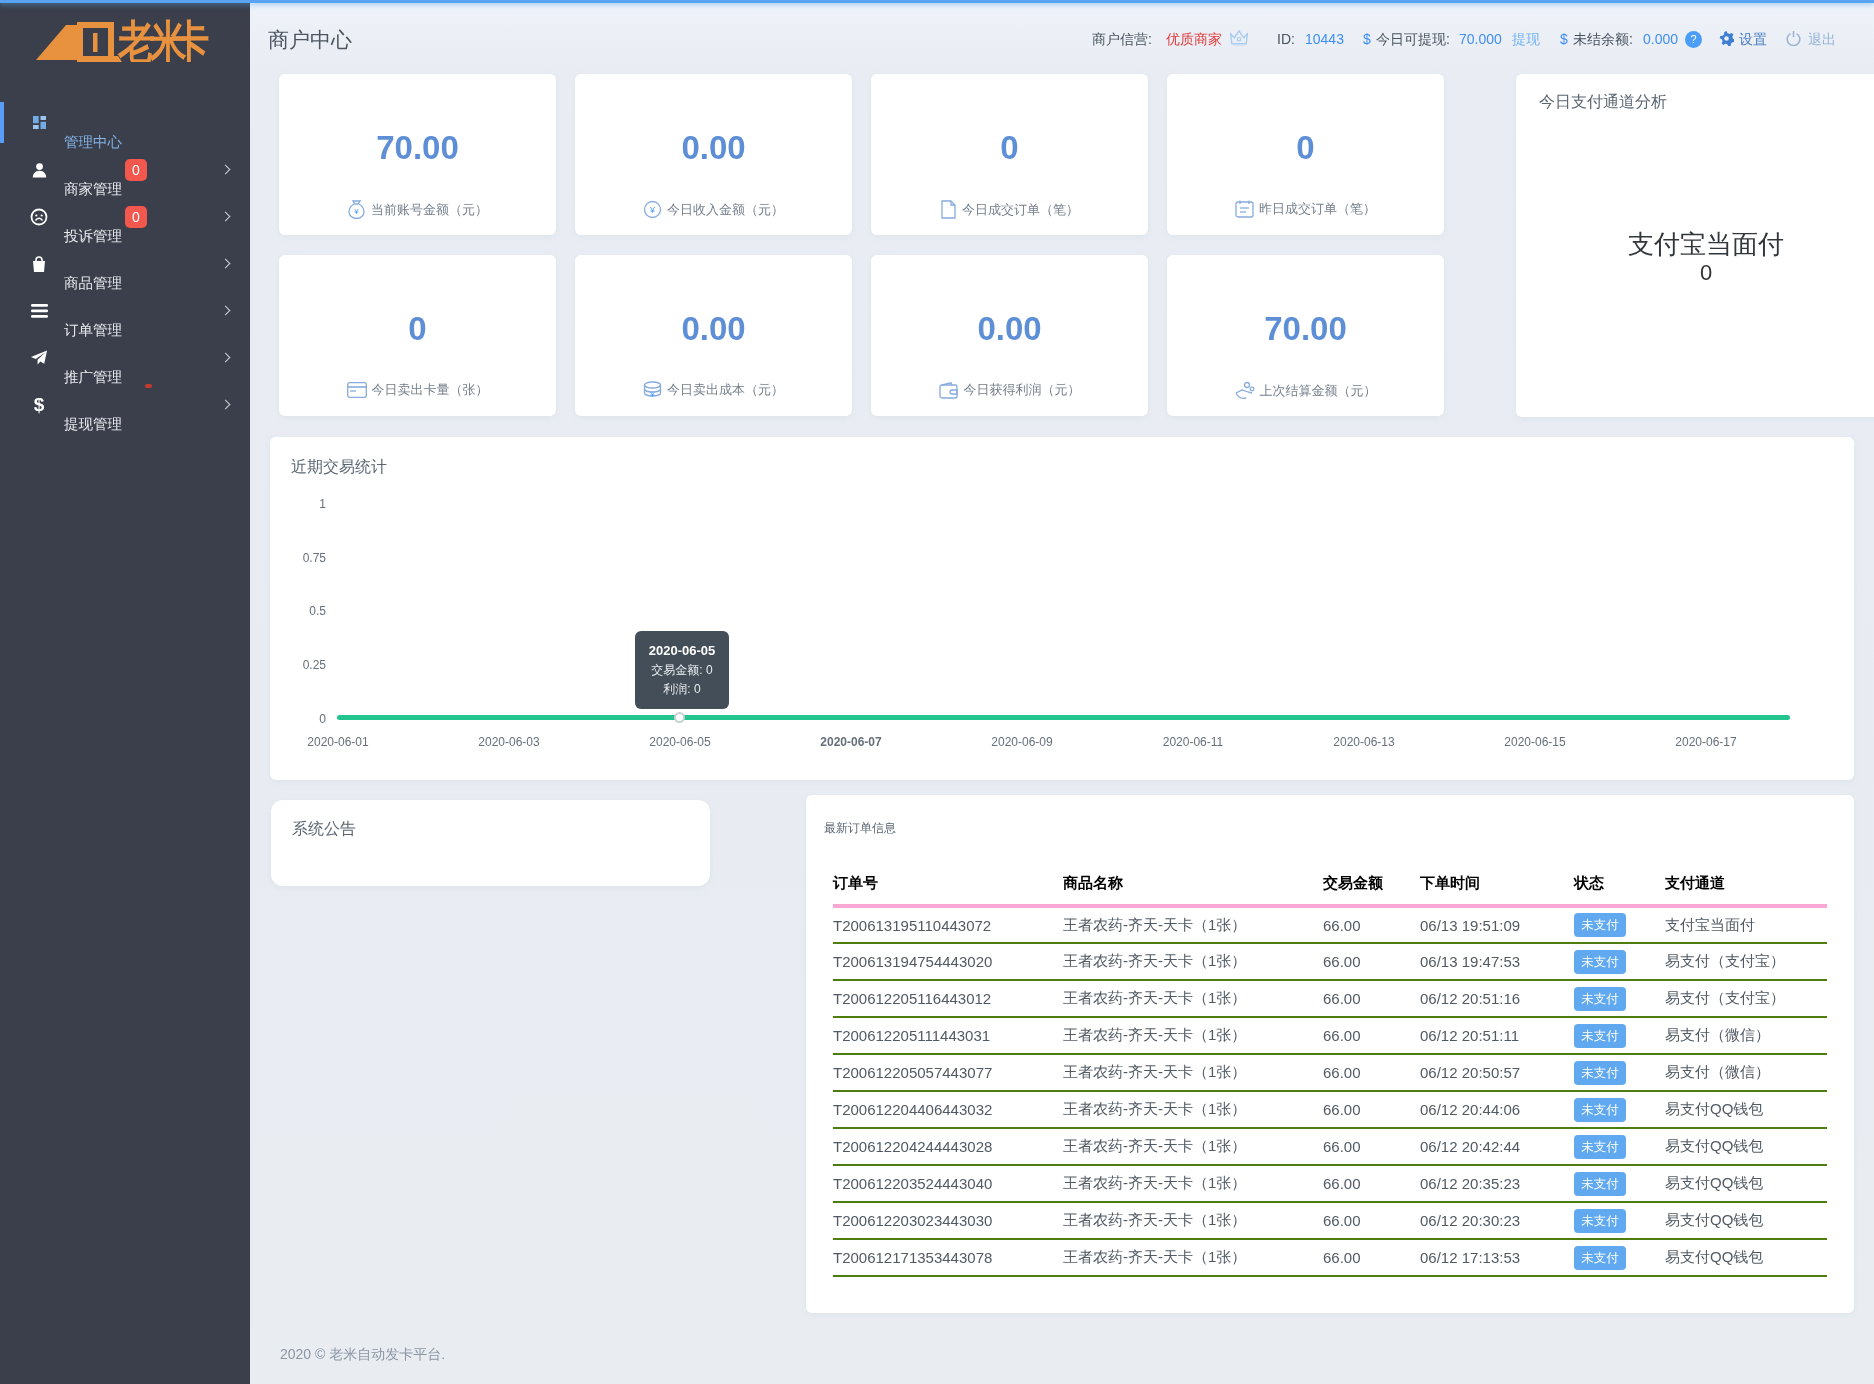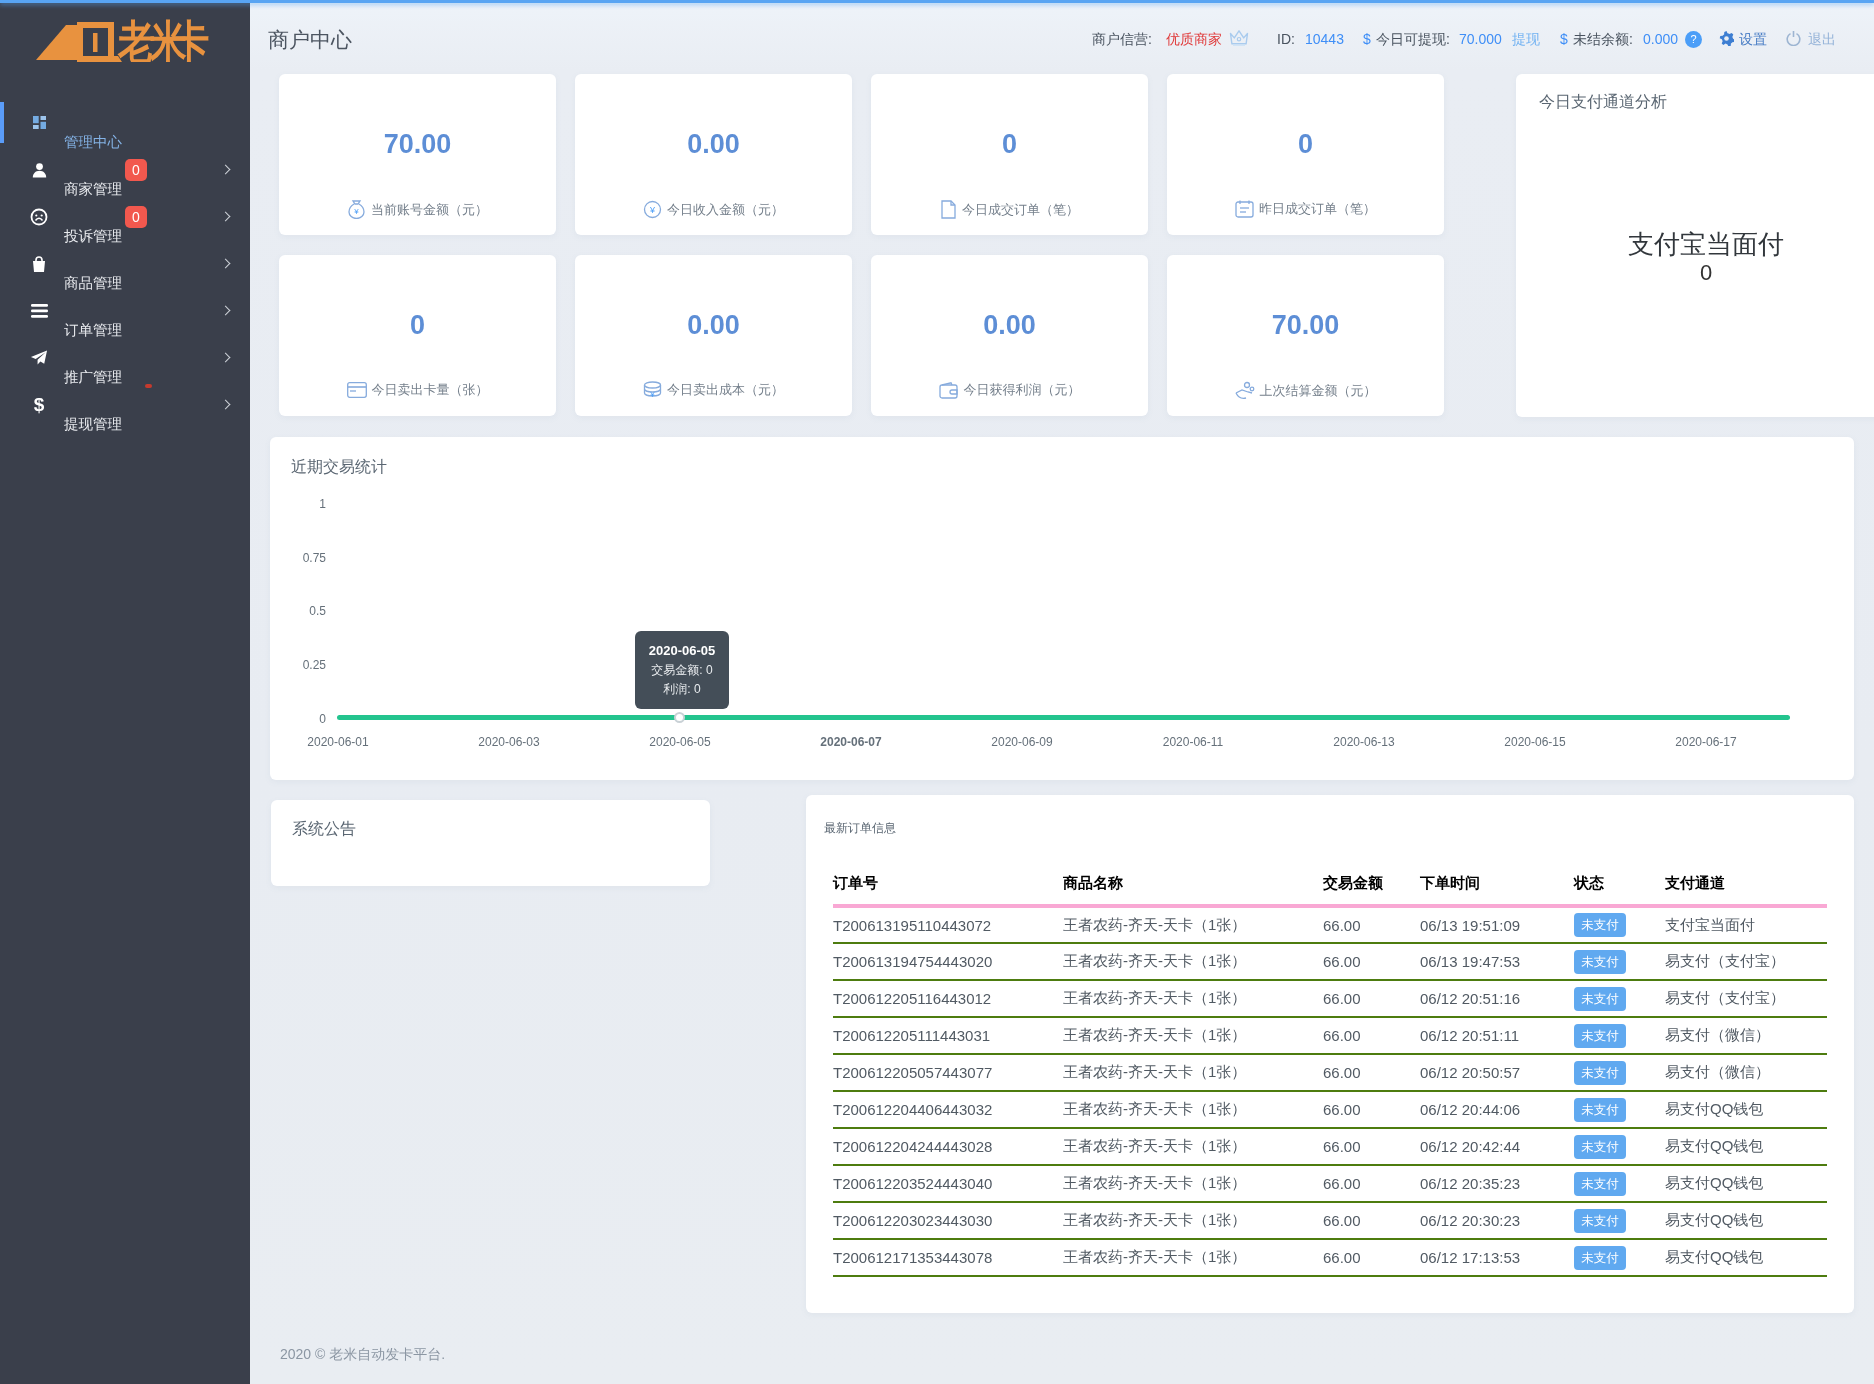--- a/index.html
+++ b/index.html
@@ -28,39 +28,39 @@
 
 .ptitle { position:absolute; left:268px; top:26px; font-size:21px; color:#4c5561; z-index:5; }
 .hright { position:absolute; top:0; left:0; width:1874px; height:60px; font-size:14px; color:#49535f; white-space:nowrap; z-index:5; }
 .hright span { position:absolute; top:31px; }
 .hright .blue { color:#3e8ef7; }
 .hright .lblue { color:#72b2f2; }
 .hright .red { color:#e03a3a; }
 .qmark { position:absolute; top:30px; width:17px; height:17px; border-radius:50%; background:#4b9ef8; color:#fff; font-size:11px; text-align:center; line-height:17px; }
 
 .card { position:absolute; width:277px; height:161px; background:#fff; border-radius:6px; box-shadow:0 2px 6px rgba(120,140,165,.08); }
-.card .num { position:absolute; top:55px; width:100%; text-align:center; font-size:27px; font-weight:bold; color:#5d8ed6; }
+.card .num { position:absolute; top:55px; width:100%; text-align:center; font-size:33px; font-weight:bold; color:#5d8ed6; }
 .card .lab { position:absolute; top:126px; width:100%; display:flex; align-items:center; justify-content:center; gap:5px; color:#747f8b; font-size:13px; }
 .card .lab svg { flex:0 0 auto; }
 .panelR { position:absolute; left:1473px; top:74px; width:380px; height:343px; background:#fff; border-radius:6px; box-shadow:0 2px 6px rgba(120,140,165,.08);margin-left:43px; }
 .panelR .pt { position:absolute; left:23px; top:18px; font-size:16px; color:#5a6672; }
 .panelR .big { position:absolute; top:153px; width:100%; text-align:center; font-size:26px; color:#32373c; }
 .panelR .zero { position:absolute; top:186px; width:100%; text-align:center; font-size:22px; color:#333; }
 
 .chartP { position:absolute; left:270px; top:437px; width:1584px; height:343px; background:#fff; border-radius:6px; box-shadow:0 2px 6px rgba(120,140,165,.08); }
 .chartP .pt { position:absolute; left:21px; top:20px; font-size:16px; color:#5a6672; }
 .ylab { position:absolute; text-align:right; width:40px; font-size:12px; color:#65707a; }
 .xlab { position:absolute; top:298px; width:120px; margin-left:-60px; text-align:center; font-size:12px; color:#65707a; }
 .gline { position:absolute; left:67px; top:278px; width:1453px; height:5px; background:#23c48e; border-radius:2.5px; }
 .gdot { position:absolute; left:404px; top:275px; width:11px; height:11px; border-radius:50%; background:#fff; border:2px solid #c9d1d6; }
 .tip { position:absolute; left:365px; top:194px; width:94px; height:78px; background:rgba(60,71,81,.96); border-radius:6px; color:#fff; text-align:center; padding-top:12px; }
 .tip .t1 { font-size:13px; font-weight:bold; margin-bottom:3px; }
 .tip .t2 { font-size:12px; color:#e8ebee; line-height:18.5px; }
 
-.notice { position:absolute; left:271px; top:800px; width:439px; height:86px; background:#fff; border-radius:6px; box-shadow:0 2px 6px rgba(120,140,165,.08); }
+.notice { position:absolute; left:271px; top:800px; width:439px; height:86px; background:#fff; border-radius:12px; box-shadow:0 2px 6px rgba(120,140,165,.08); }
 .notice .pt { position:absolute; left:21px; top:19px; font-size:16px; color:#5a6672; }
 .orders { position:absolute; left:806px; top:795px; width:1048px; height:518px; background:#fff; border-radius:6px; box-shadow:0 2px 6px rgba(120,140,165,.08); }
 .orders .pt { position:absolute; left:18px; top:25px; font-size:12px; color:#5a6672; }
 table.ot { position:absolute; left:27px; top:68px; width:994px; border-collapse:collapse; font-size:15px; color:#515a63; }
 table.ot th { text-align:left; font-size:15px; color:#000000; padding:11px 0; border-bottom:4px solid #f9a8d4; font-weight:bold; }
 table.ot td { padding:0; height:37px; border-bottom:2px solid #4d7c0f; }
 .bpay { display:inline-block; width:52px; height:24px; line-height:24px; text-align:center; background:#60a9f0; color:#fff; font-size:12.5px; border-radius:4px; }
 .foot { position:absolute; left:280px; top:1346px; font-size:14px; color:#8b96a3; }
 </style>
 </head>

